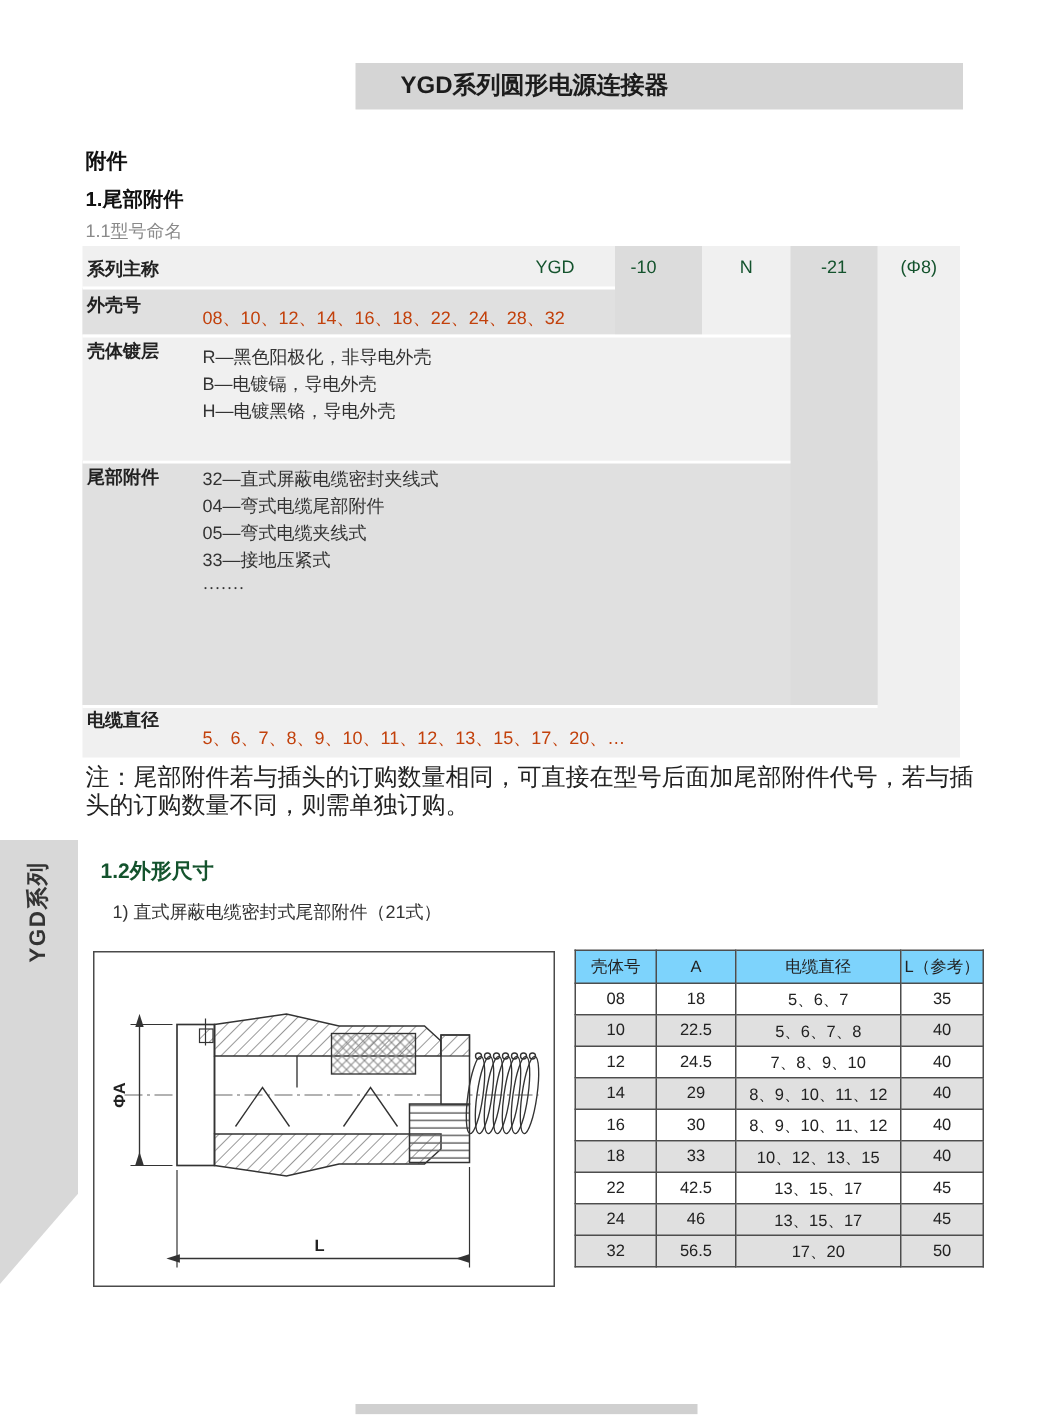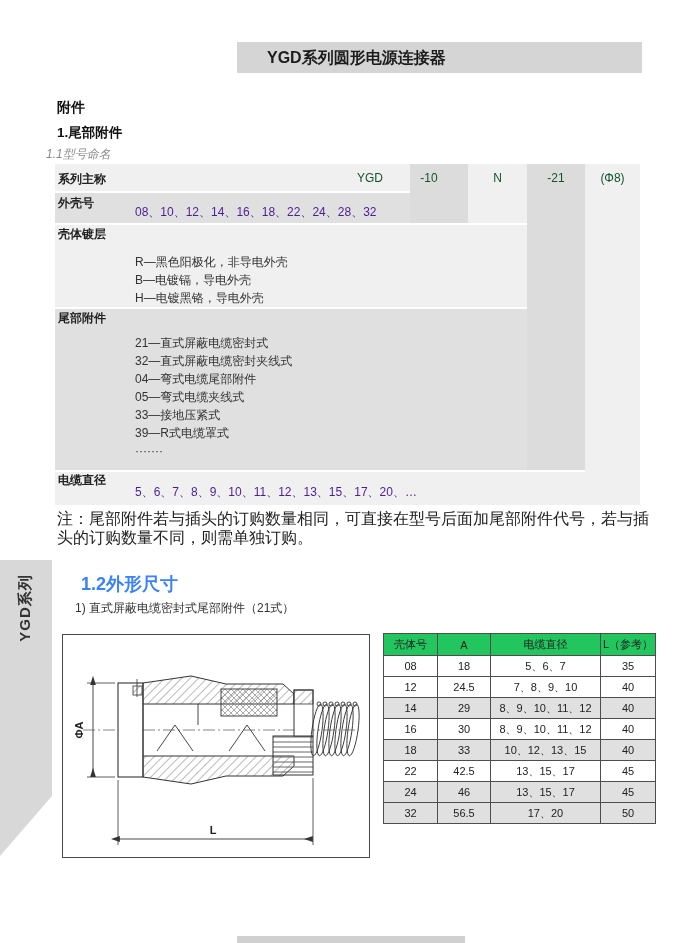--- a/index.html
+++ b/index.html
@@ -6,36 +6,36 @@
   body { background:#ffffff; font-family:"Liberation Sans","DejaVu Sans",sans-serif; }
   .page { position:relative; width:700px; height:943px; background:#ffffff; overflow:hidden; color:#222; }
 
   
   .header-bar { position:absolute; left:237px; top:42px; width:405px; height:31px; background:#d5d5d5; }
   .header-bar .title { display:block; padding-left:30px; line-height:31px; font-size:16px; font-weight:bold; color:#1c1c1c; }
 
   
   .h-attach   { position:absolute; left:57px; top:99px;  font-size:14px;   font-weight:bold; color:#111; }
   .h-s1       { position:absolute; left:57px; top:124px; font-size:13.5px; font-weight:bold; color:#111; }
-  .h-s1-1     { position:absolute; left:46px; top:146px; font-size:12px;   color:#8a8a8a;font-style:italic; }
-  .h-s1-2     { position:absolute; left:81px; top:572px; font-size:18px;   font-weight:bold; color:#3b82f6; }
+  .h-s1-1     { position:absolute; left:57px; top:146px; font-size:12px;   color:#8a8a8a; }
+  .h-s1-2     { position:absolute; left:67px; top:572px; font-size:14px;   font-weight:bold; color:#14532d; }
   .h-s1-2-item{ position:absolute; left:75px; top:600px; font-size:12px;   color:#333; }
 
   
   .naming { position:absolute; left:55px; top:164px; width:585px; height:341px; background:#f0f0f0; }
   .nm-band { position:absolute; background:#e0e0e0; }
   .nm-band.shell { left:0; top:28px;  width:413px; height:31px; }
   .nm-band.tail  { left:0; top:143px; width:530px; height:163px; }
   .nm-col { position:absolute; background:#dcdcdc; }
   .nm-col.c10 { left:355px; top:0; width:58px; height:59px; }
   .nm-col.c21 { left:472px; top:0; width:58px; height:306px; }
   .nm-sep { position:absolute; height:2px; background:#ffffff; }
   .nm-label { position:absolute; left:3px; font-size:12px; font-weight:bold; color:#222; white-space:nowrap; }
-  .nm-values { position:absolute; left:80px; font-size:12px; color:#4c1d95; white-space:nowrap; }
-  .nm-list { position:absolute; left:80px;margin-top:24px; }
+  .nm-values { position:absolute; left:80px; font-size:12px; color:#c2410c; white-space:nowrap; }
+  .nm-list { position:absolute; left:80px; }
   .opt-line { font-size:12px; line-height:18px; color:#333; white-space:nowrap; }
   .code-token { position:absolute; top:7px; font-size:12px; color:#14532d; text-align:center; }
   .ct-series { left:280px; width:70px; }
   .ct-shell  { left:355px; width:38px; }
   .ct-plate  { left:413px; width:59px; }
   .ct-tail   { left:472px; width:58px; }
   .ct-cable  { left:530px; width:55px; }
 
   
   .note { position:absolute; left:57px; top:509px; width:596px; font-size:16px; line-height:19px; color:#222; }
@@ -48,21 +48,21 @@
                    color:#333; letter-spacing:1px; }
 
   
   .drawing-box { position:absolute; left:62px; top:634px; width:308px; height:224px;
                  border:1px solid #4a4a4a; background:#fff; }
 
   
   .dim-table { position:absolute; left:383px; top:633px; border-collapse:collapse; table-layout:fixed; }
   .dim-table th, .dim-table td { border:1px solid #4d4d4d; font-size:11px; text-align:center;
                                  height:21px; padding:0 2px; color:#222; font-weight:normal; white-space:nowrap; }
-  .dim-table th { background:#22c55e; height:22px; }
+  .dim-table th { background:#7dd3fc; height:22px; }
   .dim-table tr.alt td { background:#e0e0e0; }
   .dim-table col.c1 { width:54px; } .dim-table col.c2 { width:53px; }
   .dim-table col.c3 { width:110px; } .dim-table col.c4 { width:45px; }
 
   .bottom-strip { position:absolute; left:237px; top:936px; width:228px; height:7px; background:#d0d0d0; }
 </style>
 </head>
 <body>
 
 <div class="page">
@@ -97,26 +97,24 @@
 
     <div class="nm-label" style="top:62px;">壳体镀层</div>
     <div class="nm-list" style="top:65px;">
         <div class="opt-line">R—黑色阳极化，非导电外壳</div>
         <div class="opt-line">B—电镀镉，导电外壳</div>
         <div class="opt-line">H—电镀黑铬，导电外壳</div>
       </div>
 
     <div class="nm-label" style="top:146px;">尾部附件</div>
     <div class="nm-list" style="top:146px;">
-        <div class="opt-line">21—直式屏蔽电缆密封式</div>
         <div class="opt-line">32—直式屏蔽电缆密封夹线式</div>
         <div class="opt-line">04—弯式电缆尾部附件</div>
         <div class="opt-line">05—弯式电缆夹线式</div>
         <div class="opt-line">33—接地压紧式</div>
-        <div class="opt-line">39—R式电缆罩式</div>
         <div class="opt-line">·······</div>
       </div>
 
     <div class="nm-label" style="top:308px;">电缆直径</div>
     <div class="nm-values" style="top:320px;">5、6、7、8、9、10、11、12、13、15、17、20、…</div>
   </div>
 
   <div class="note">注：尾部附件若与插头的订购数量相同，可直接在型号后面加尾部附件代号，若与插头的订购数量不同，则需单独订购。</div>
 
   <div class="side-tab"></div>
@@ -207,20 +205,26 @@
           <th>L（参考）</th>
         </tr>
       </thead>
     <tbody>
         <tr>
           <td>08</td>
           <td>18</td>
           <td>5、6、7</td>
           <td>35</td>
         </tr>
+        <tr class="alt">
+          <td>10</td>
+          <td>22.5</td>
+          <td>5、6、7、8</td>
+          <td>40</td>
+        </tr>
         <tr>
           <td>12</td>
           <td>24.5</td>
           <td>7、8、9、10</td>
           <td>40</td>
         </tr>
         <tr class="alt">
           <td>14</td>
           <td>29</td>
           <td>8、9、10、11、12</td>

